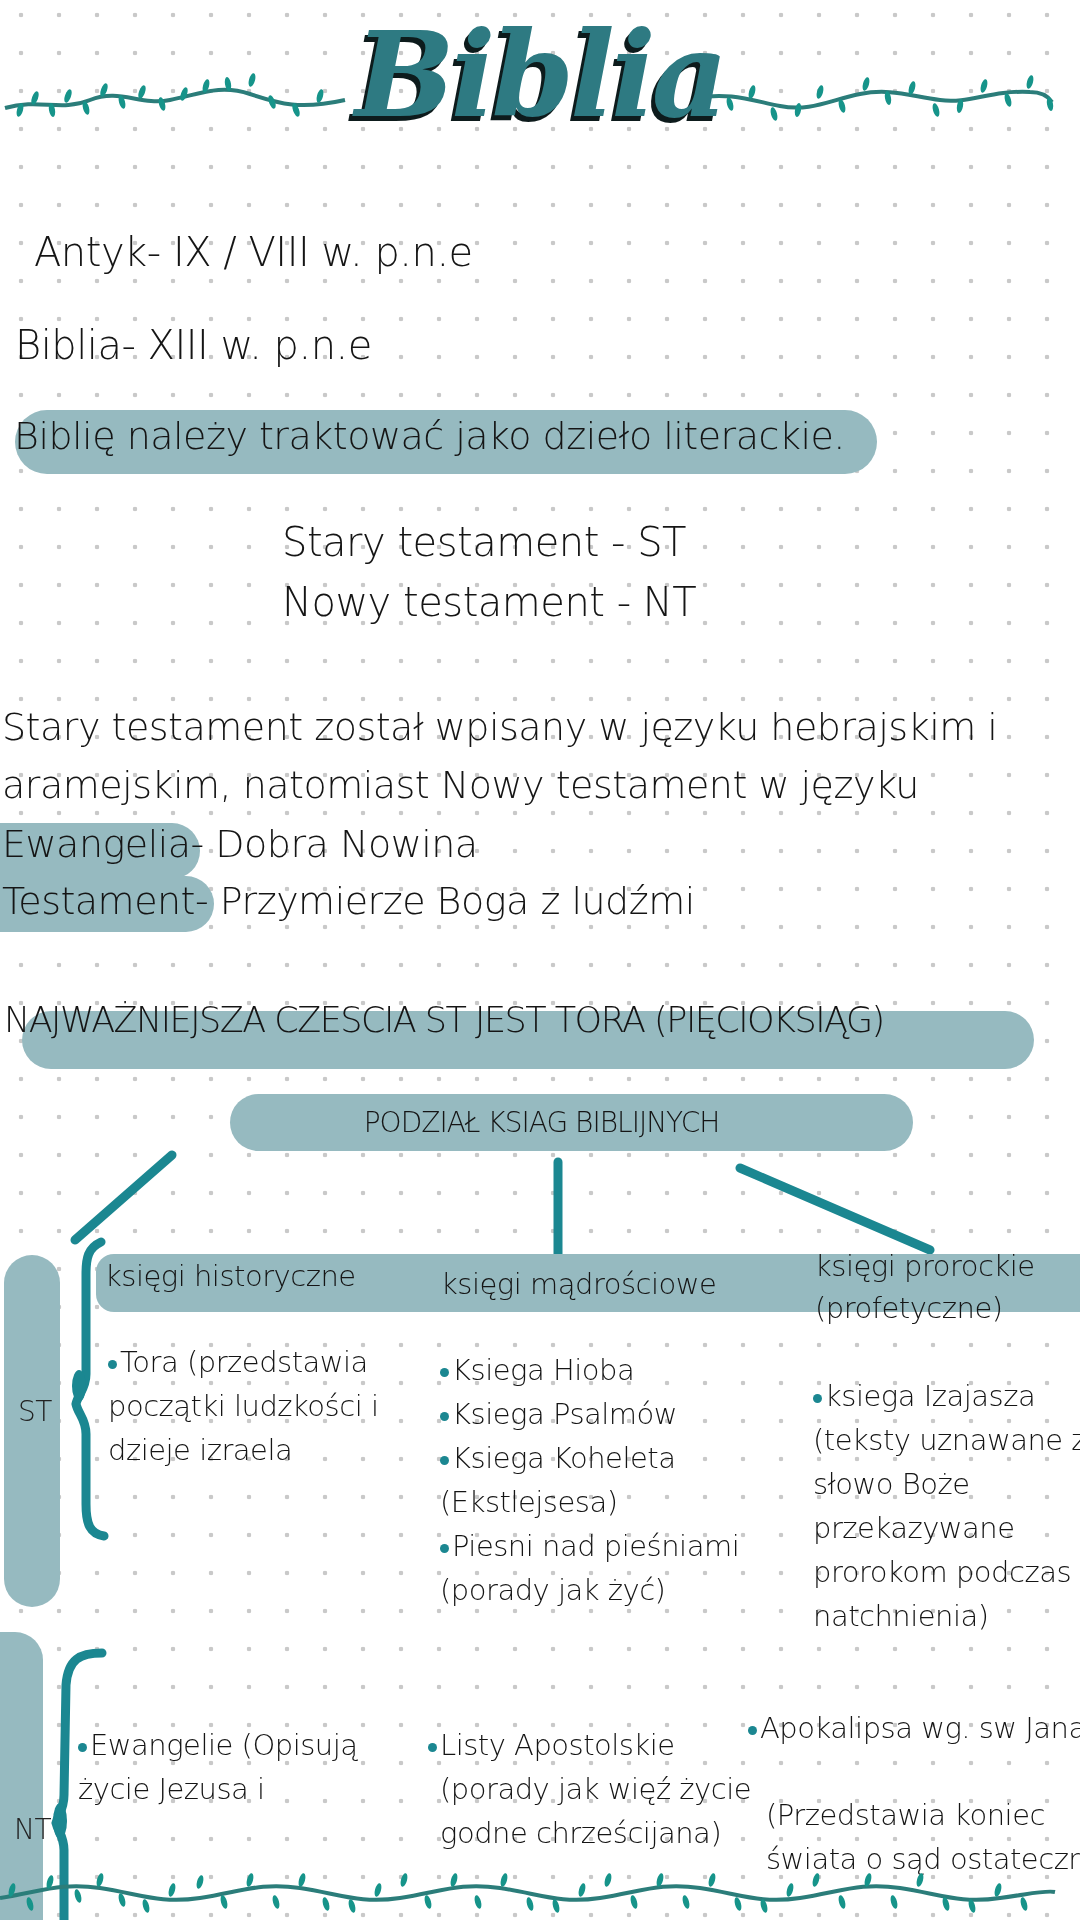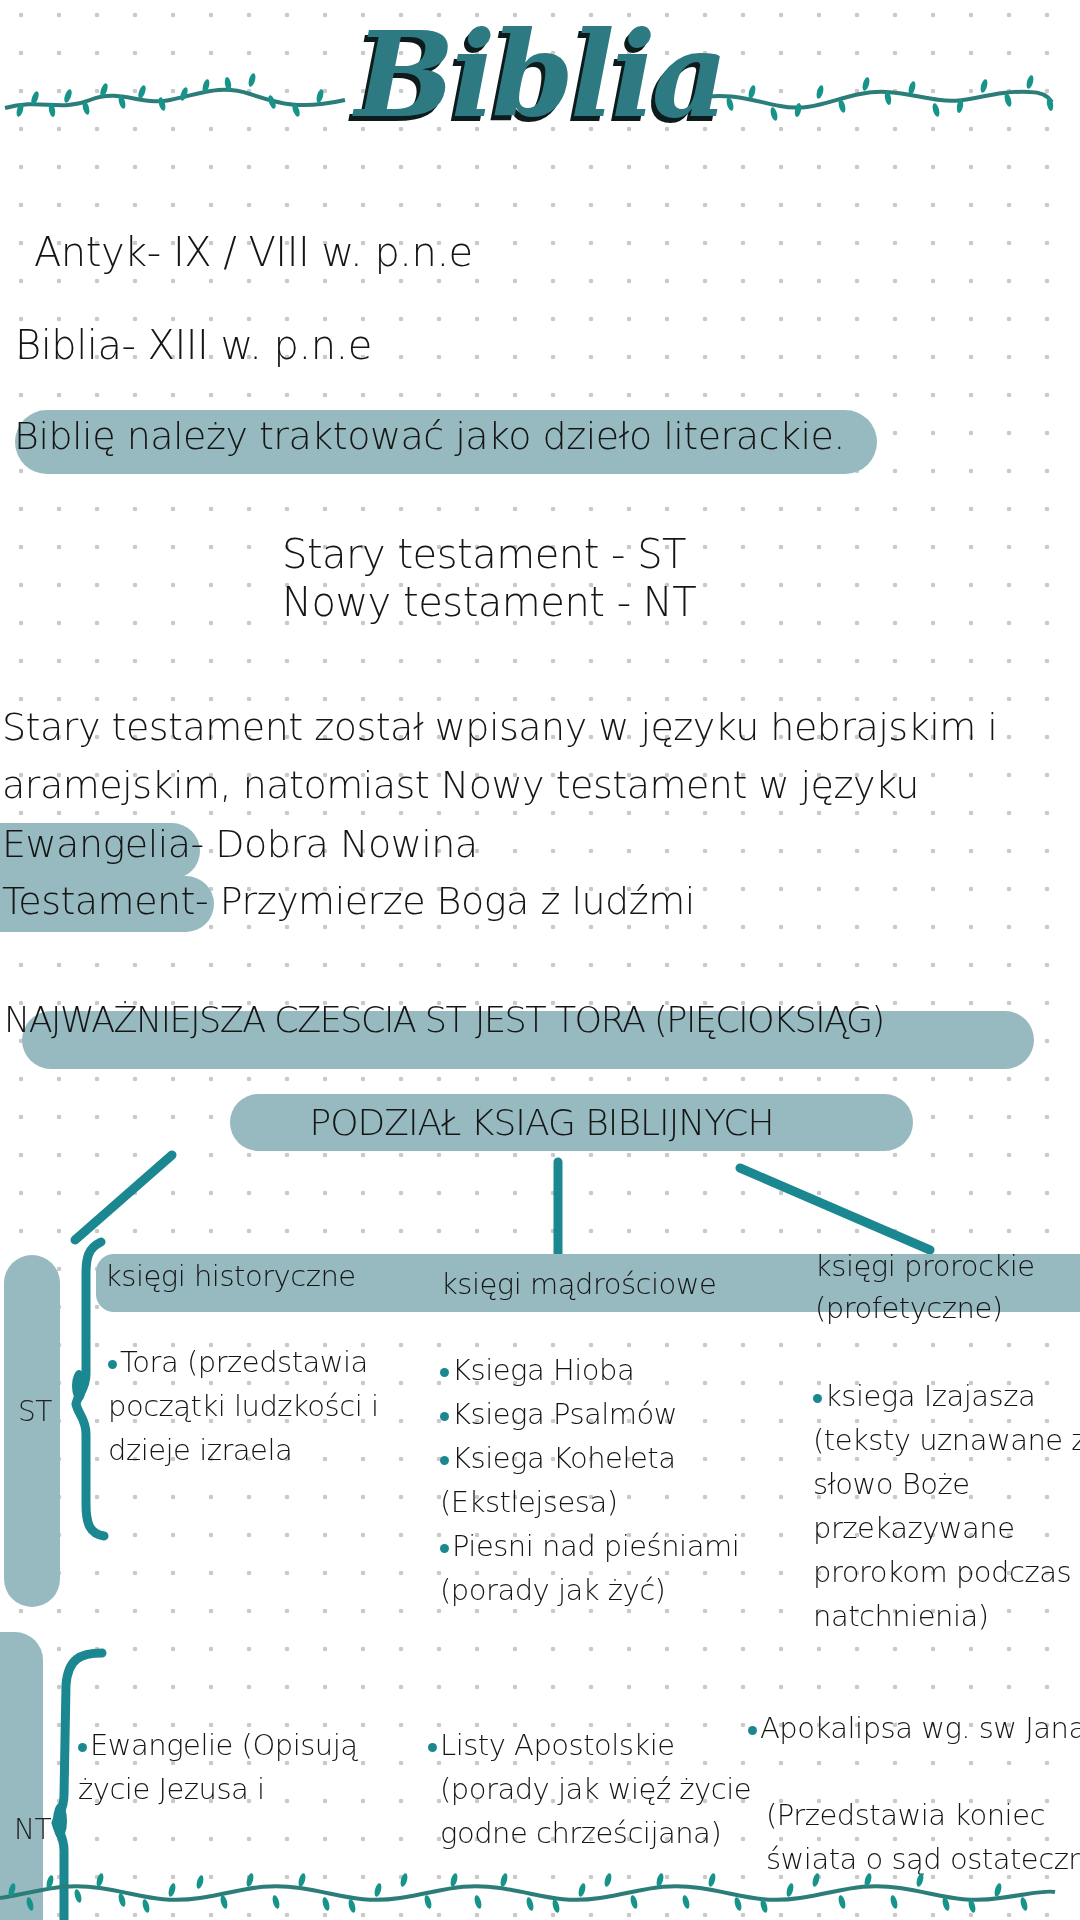--- a/index.html
+++ b/index.html
@@ -76,42 +76,42 @@
   </g>
 </svg>
 <div class="title">Biblia</div>
 
 <div class="abs hand t42" style="left:15px;top:222px;margin-left:19px;">Antyk- IX / VIII w. p.n.e</div>
 <div class="abs hand t42" style="left:15px;top:275px;margin-top:40px;">Biblia- XIII w. p.n.e</div>
 
 <div class="pill" style="left:15px;top:410px;width:862px;height:64px;"></div>
 <div class="abs hand t40" style="left:14px;top:406px;">Biblię należy traktować jako dzieło literackie.</div>
 
-<div class="abs hand t42" style="left:282px;top:512px;margin-top:12px;">Stary testament - ST</div>
+<div class="abs hand t42" style="left:282px;top:512px;">Stary testament - ST</div>
 <div class="abs hand t42" style="left:282px;top:572px;">Nowy testament - NT</div>
 
 <div class="abs hand t40" style="left:2px;top:697px;">Stary testament został wpisany w języku hebrajskim i</div>
 <div class="abs hand t40" style="left:2px;top:755px;">aramejskim, natomiast Nowy testament w języku greckim.</div>
 
 <div class="pill" style="left:-40px;top:823px;width:240px;height:56px;border-radius:0 30px 30px 0;"></div>
 <div class="pill" style="left:-40px;top:876px;width:254px;height:56px;border-radius:0 30px 30px 0;"></div>
 <div class="abs hand t40" style="left:2px;top:814px;">
   <span>Ewangelia-</span>
   <span>Dobra Nowina</span>
 </div>
 <div class="abs hand t40" style="left:2px;top:871px;">
   <span>Testament-</span>
   <span>Przymierze Boga z ludźmi</span>
 </div>
 
 <div class="pill" style="left:22px;top:1011px;width:1012px;height:58px;"></div>
 <div class="abs hand" style="left:4px;top:995px;font-size:35px;line-height:50px;letter-spacing:-1.5px;">NAJWAŻNIEJSZA CZESCIA ST JEST TORA (PIĘCIOKSIĄG)</div>
 
 <div class="pill" style="left:230px;top:1094px;width:683px;height:57px;"></div>
-<div class="abs hand" style="left:230px;top:1094px;width:623px;text-align:center;font-size:36px;line-height:57px;letter-spacing:-1px;">PODZIAŁ KSIAG BIBLIJNYCH</div>
+<div class="abs hand" style="left:230px;top:1094px;width:623px;text-align:center;font-size:28px;line-height:57px;letter-spacing:-1px;">PODZIAŁ KSIAG BIBLIJNYCH</div>
 
 <svg class="abs" style="left:0;top:1150px" width="1080" height="120" viewBox="0 0 1080 120">
   <g stroke="#1b8791" stroke-width="9" stroke-linecap="round" fill="none">
     <line x1="172" y1="5" x2="75" y2="90" transform="translate(0,0)"></line>
     <line x1="558" y1="12" x2="558" y2="110"></line>
     <line x1="740" y1="18" x2="930" y2="100"></line>
   </g>
 </svg>
 
 <div class="pill" style="left:96px;top:1254px;width:990px;height:58px;border-radius:18px 0 0 18px;"></div>

